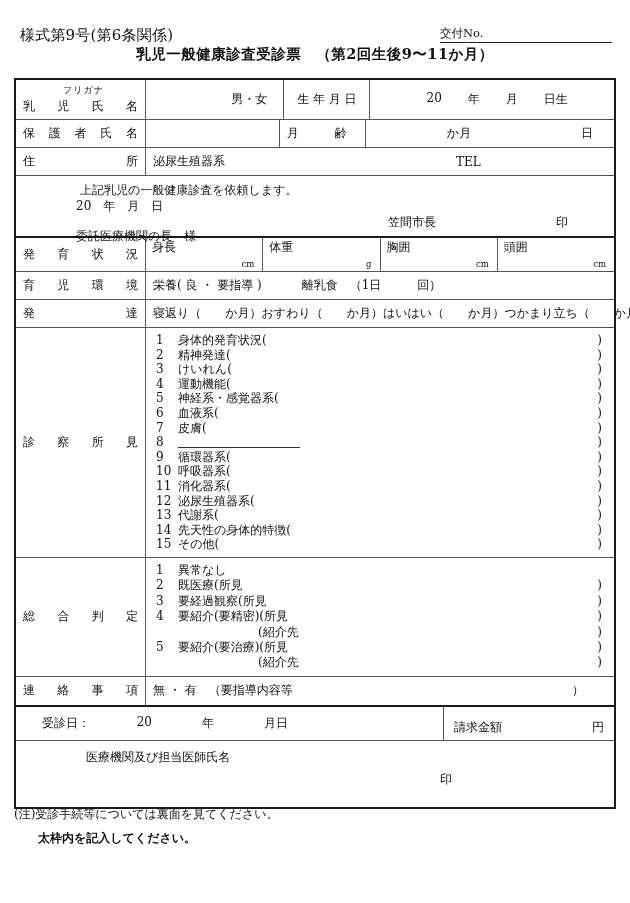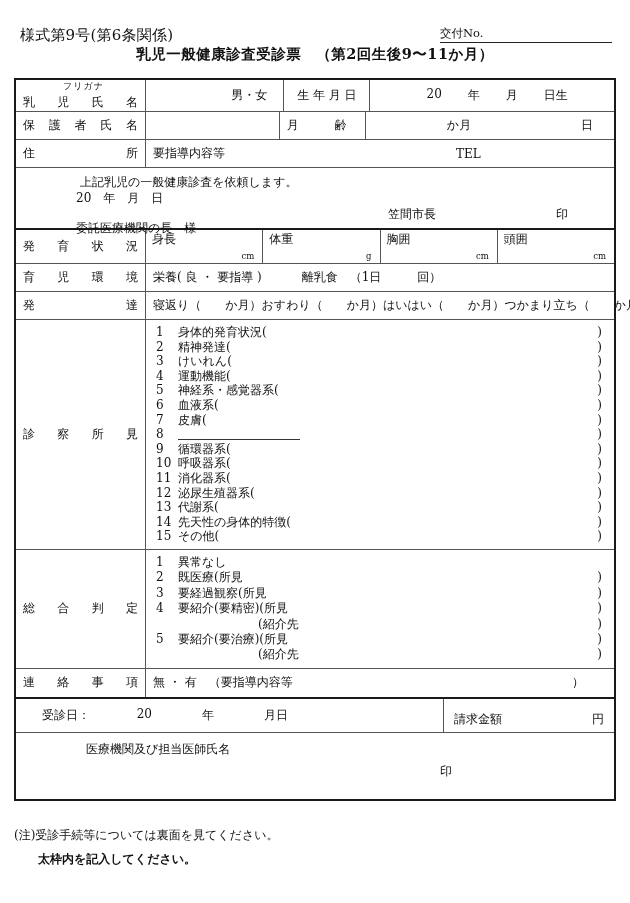--- a/index.html
+++ b/index.html
@@ -100,21 +100,21 @@
     box-sizing: border-box;
     font-size: 12px;
     padding: 0 7px;
     display: flex;
     align-items: center;
     position: relative;
   }
   .bdr-r { border-right: 1px solid #555; }
 
   
-  .r-name { height: 32px; }
+  .r-name { height: 40px; }
   .namelbl {
     width: 130px;
     flex: 0 0 130px;
     box-sizing: border-box;
     border-right: 1px solid #555;
     padding: 0 7px;
     display: flex;
     flex-direction: column;
     justify-content: center;
   }
@@ -311,21 +311,20 @@
   .doc-name { position: absolute; left: 70px; top: 8px; white-space: nowrap; }
   .doc-seal { position: absolute; left: 424px; top: 30px; }
 
   
   .notes {
     position: absolute;
     left: 14px;
     top: 806px;
     width: 600px;
     font-size: 12px;
-    margin-top: 21px;
   }
   .note1 { white-space: nowrap; }
   .note2 { margin-top: 7px; padding-left: 24px; font-weight: bold; white-space: nowrap; }
 </style>
 </head>
 <body>
 
 <div class="page">
 
   <div class="hdr-row">
@@ -385,21 +384,21 @@
     </div>
 
     <div class="row r-addr">
       <div class="lbl">
         <span class="spread">
           <span>住</span>
           <span>所</span>
         </span>
       </div>
       <div class="cell addr-val">
-        <span>要指導内容等</span>
+        <span>泌尿生殖器系</span>
         <span class="addr-tel">TEL</span>
       </div>
     </div>
 
     <div class="row r-req thick">
       <div class="cell lbl noborder req-inner" style="width:100%;flex:1 1 auto;padding:0;">
         <span class="req-l1">上記乳児の一般健康診査を依頼します。</span>
         <span class="req-l2">20　年　月　日</span>
         <span class="req-mayor">笠間市長</span>
         <span class="req-seal">印</span>

